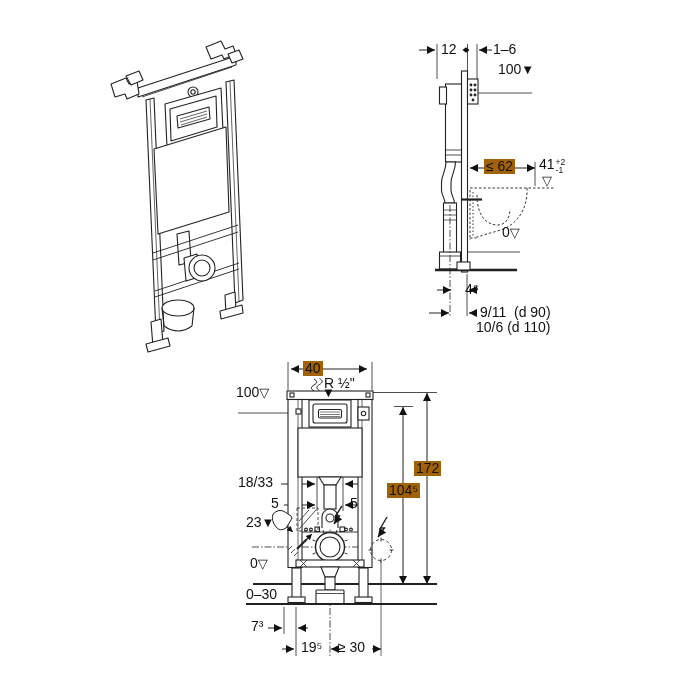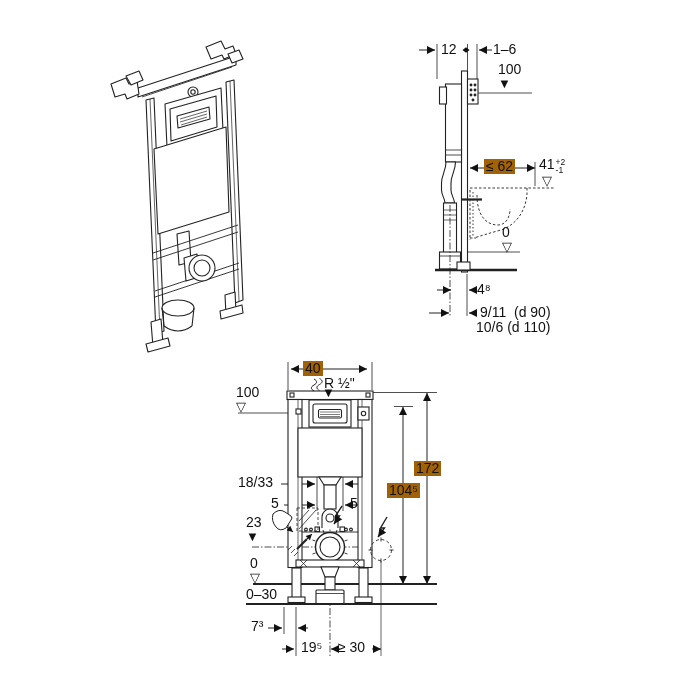--- a/index.html
+++ b/index.html
@@ -1,21 +1,21 @@
 <!DOCTYPE html>
 <html><head>
 <meta charset="utf-8">
 <style>
   html,body{margin:0;padding:0;background:#fff;}
   #canvas{position:relative;width:582px;height:700px;background:#fff;overflow:hidden;
           font-family:"Liberation Sans","DejaVu Sans",sans-serif;color:#111;}
   #art{position:absolute;left:0;top:0;}
   .lbl{position:absolute;font-size:14px;line-height:1.05;color:#111;white-space:pre;}
   .bg{background:#a16207;padding:0 2px;}
-  .stack{display:flex;flex-direction:column;}
+  .stack{display:flex;align-items:center;}
   .tri{font-size:13px;line-height:11px;margin-top:1px;color:#111;}
   .row{display:flex;align-items:flex-start;}
   .tol{display:inline-flex;flex-direction:column;font-size:8.5px;line-height:8px;margin-left:1px;padding-top:1px;}
 </style>
 </head>
 <body>
 
 <div id="canvas">
 
 <svg id="art" width="700" height="700" viewBox="0 0 700 700">
@@ -276,21 +276,21 @@
   <span class="tol">
     <span>+2</span>
     <span>-1</span>
   </span>
 </div>
 <div class="lbl tri" style="left:542px;top:174px">▽</div>
 <div class="lbl stack" style="left:502px;top:225px;width:22px">
   <span>0</span>
   <span class="tri">▽</span>
 </div>
-<div class="lbl" style="left:477px;top:282px">4⁸</div>
+<div class="lbl" style="left:465px;top:282px">4⁸</div>
 <div class="lbl" style="left:480px;top:305px">9/11  (d 90)</div>
 <div class="lbl" style="left:476px;top:320px">10/6 (d 110)</div>
 
 <div class="lbl bg" style="left:303px;top:361px">40</div>
 <div class="lbl" style="left:324px;top:376px">R ½"</div>
 <div class="lbl tri" style="left:322px;top:386px">▼</div>
 <div class="lbl stack" style="left:236px;top:385px;width:32px">
   <span>100</span>
   <span class="tri">▽</span>
 </div>

